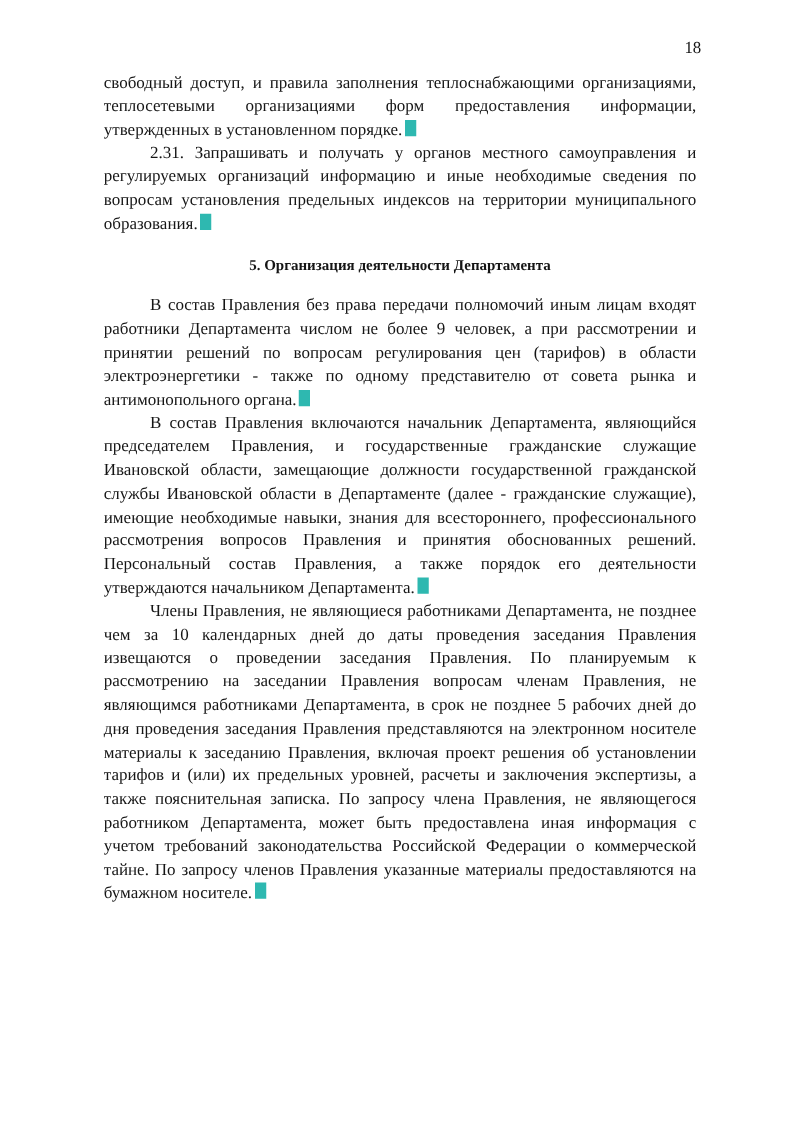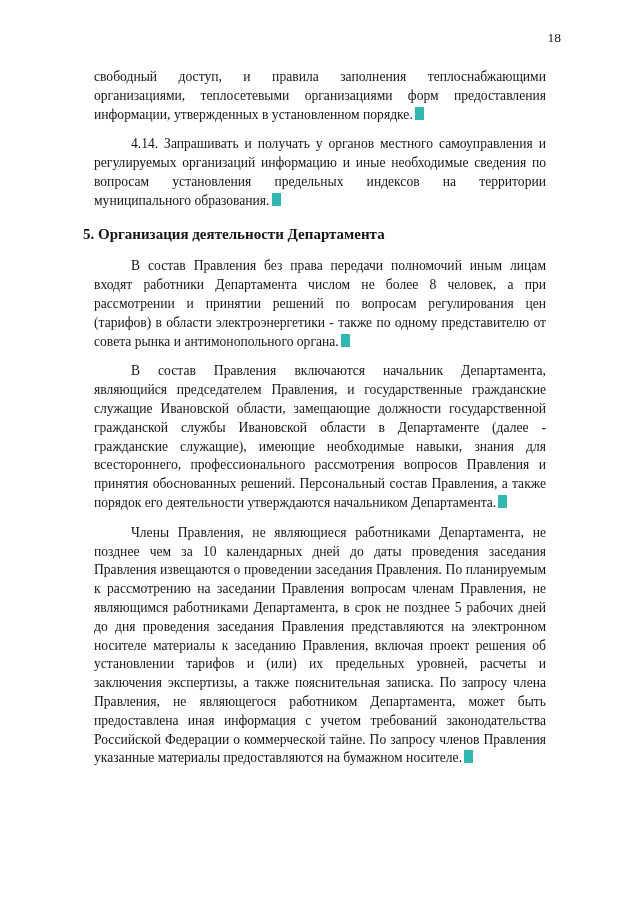--- a/index.html
+++ b/index.html
@@ -28,31 +28,32 @@
   .text-block {
     position: absolute;
     top: 57px;
     left: 83px;
     width: 474px;
     font-size: 13.6px;
     line-height: 18.8px;
     text-align: justify;
   }
   p.para {
-    margin: 11px;
+    margin: 0;
     text-indent: 37px;
   }
   p.para.no-indent {
     text-indent: 0;
   }
   h2.section-heading {
     margin: 14px 0 14px 0;
-    font-size: 15px;
+    font-size: 12px;
     line-height: 18.8px;
     font-weight: bold;
+    text-align: center;
     text-indent: 0;
   }
   .hl {
     display: inline-block;
     width: 9px;
     height: 13px;
     margin-left: 2px;
     vertical-align: -1px;
     background: #2eb8b0;
   }
@@ -61,26 +62,26 @@
 <body>
 
 <div class="page">
 
   <div class="page-number">18</div>
 
   <div class="text-block">
 
     <p class="para no-indent"><span>свободный доступ, и правила заполнения теплоснабжающими организациями, теплосетевыми организациями форм предоставления информации, утвержденных в установленном порядке.</span><span class="hl" style="background: rgb(46, 184, 176);"></span></p>
 
-    <p class="para"><span>4.14. Запрашивать и получать у органов местного самоуправления и регулируемых организаций информацию и иные необходимые сведения по вопросам установления предельных индексов на территории муниципального образования.</span><span class="hl" style="background: rgb(46, 184, 176);"></span></p>
+    <p class="para"><span>2.31. Запрашивать и получать у органов местного самоуправления и регулируемых организаций информацию и иные необходимые сведения по вопросам установления предельных индексов на территории муниципального образования.</span><span class="hl" style="background: rgb(46, 184, 176);"></span></p>
 
     <h2 class="section-heading">5. Организация деятельности Департамента</h2>
 
 
 
-    <p class="para"><span>В состав Правления без права передачи полномочий иным лицам входят работники Департамента числом не более 8 человек, а при рассмотрении и принятии решений по вопросам регулирования цен (тарифов) в области электроэнергетики - также по одному представителю от совета рынка и антимонопольного органа.</span><span class="hl" style="background: rgb(46, 184, 176);"></span></p>
+    <p class="para"><span>В состав Правления без права передачи полномочий иным лицам входят работники Департамента числом не более 9 человек, а при рассмотрении и принятии решений по вопросам регулирования цен (тарифов) в области электроэнергетики - также по одному представителю от совета рынка и антимонопольного органа.</span><span class="hl" style="background: rgb(46, 184, 176);"></span></p>
 
     <p class="para"><span>В состав Правления включаются начальник Департамента, являющийся председателем Правления, и государственные гражданские служащие Ивановской области, замещающие должности государственной гражданской службы Ивановской области в Департаменте (далее - гражданские служащие), имеющие необходимые навыки, знания для всестороннего, профессионального рассмотрения вопросов Правления и принятия обоснованных решений. Персональный состав Правления, а также порядок его деятельности утверждаются начальником Департамента.</span><span class="hl" style="background: rgb(46, 184, 176);"></span></p>
 
     <p class="para"><span>Члены Правления, не являющиеся работниками Департамента, не позднее чем за 10 календарных дней до даты проведения заседания Правления извещаются о проведении заседания Правления. По планируемым к рассмотрению на заседании Правления вопросам членам Правления, не являющимся работниками Департамента, в срок не позднее 5 рабочих дней до дня проведения заседания Правления представляются на электронном носителе материалы к заседанию Правления, включая проект решения об установлении тарифов и (или) их предельных уровней, расчеты и заключения экспертизы, а также пояснительная записка. По запросу члена Правления, не являющегося работником Департамента, может быть предоставлена иная информация с учетом требований законодательства Российской Федерации о коммерческой тайне. По запросу членов Правления указанные материалы предоставляются на бумажном носителе.</span><span class="hl" style="background: rgb(46, 184, 176);"></span></p>
 
   </div>
 </div>
 
 </body></html>

